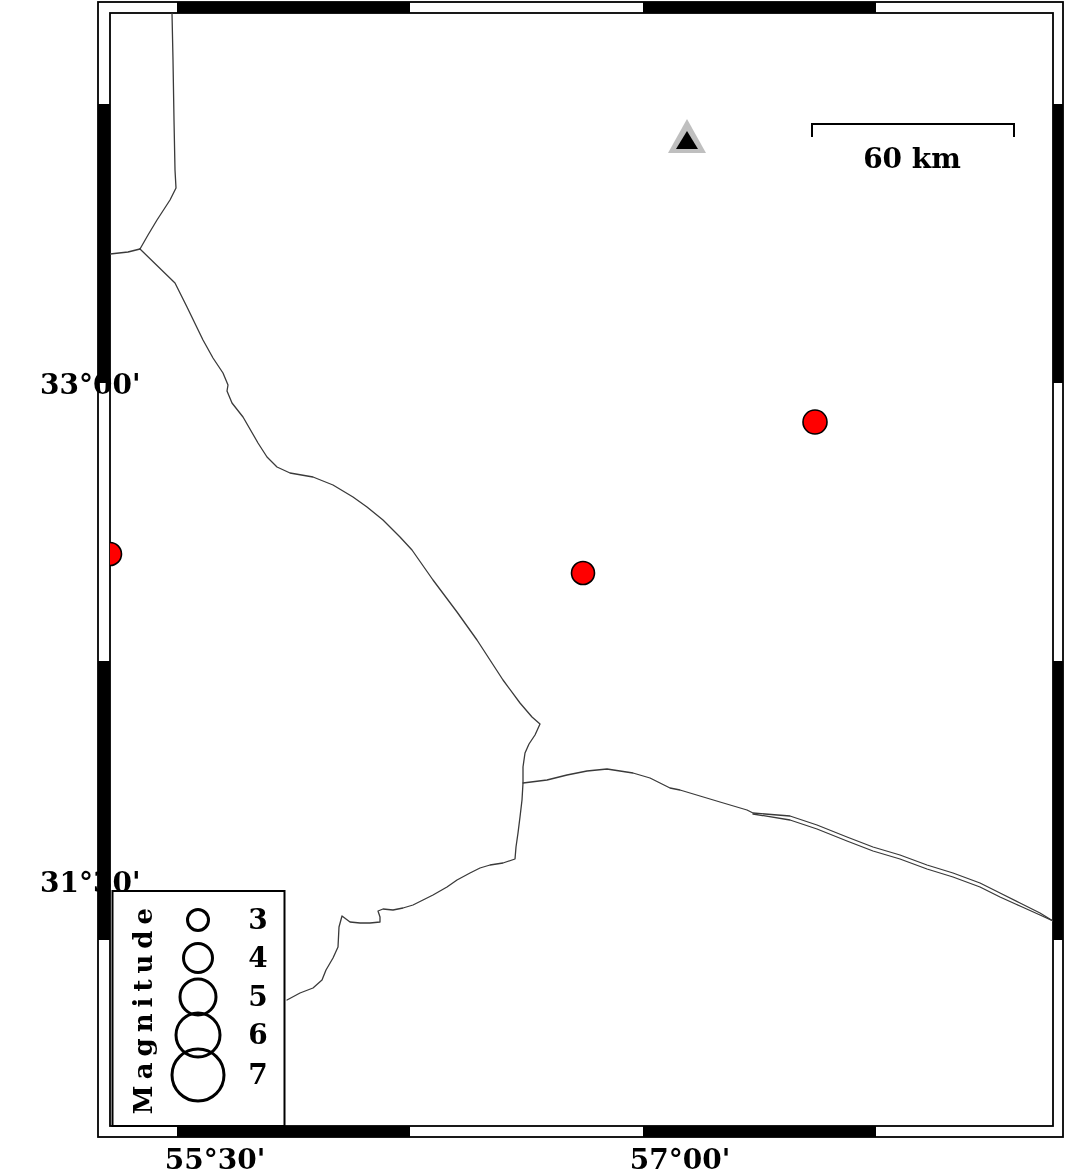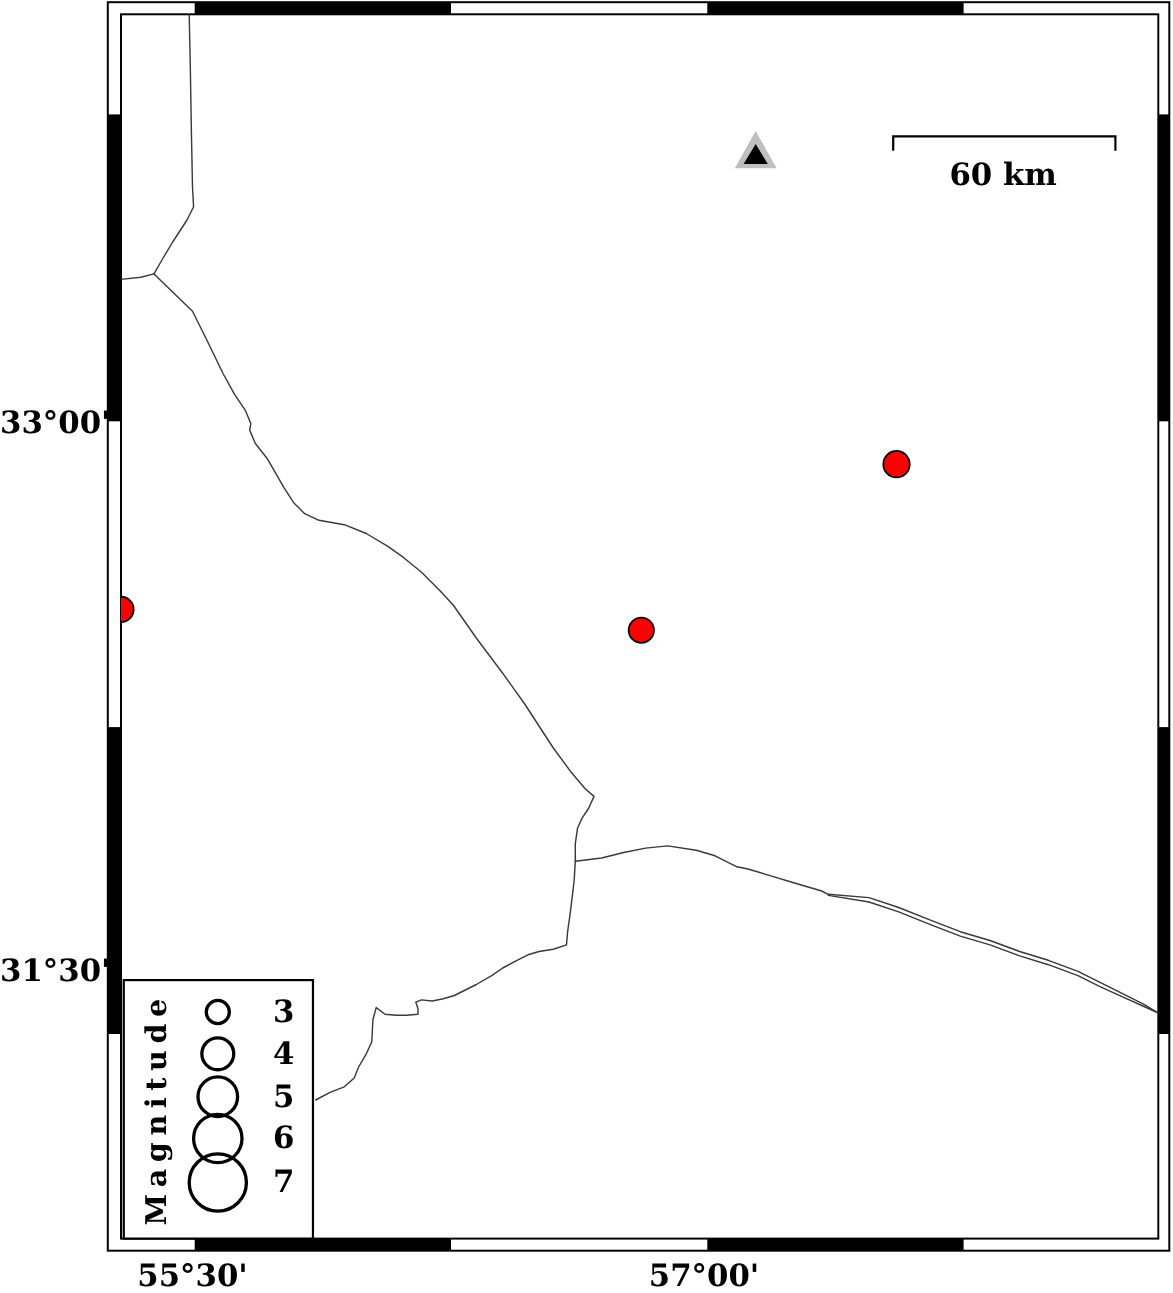--- a/index.html
+++ b/index.html
@@ -11,21 +11,21 @@
     font-family: "DejaVu Serif", "Liberation Serif", serif;
     overflow: hidden;
   }
   svg { position: absolute; left: 0; top: 0; }
   .lbl {
     position: absolute;
     font-weight: bold;
     color: #000;
     white-space: nowrap;
   }
-  .axis-lbl { font-size: 28px; height: 36px; line-height: 36px; }
+  .axis-lbl { font-size: 28px; height: 36px; line-height: 36px; padding-left: 40px; }
   .left-lbl { left: 0; width: 88px; text-align: right; }
   .bottom-lbl { width: 140px; text-align: center; top: 1142px; }
   .scale-lbl { font-size: 28px; width: 160px; text-align: center; left: 832px; top: 142px; }
   .legend-num { font-size: 28px; left: 238px; width: 40px; text-align: center; height: 36px; line-height: 36px; }
   .legend-title {
     font-size: 26px;
     letter-spacing: 6px;
     width: 240px; height: 38px; line-height: 38px;
     text-align: center;
     left: 23px; top: 989px;

